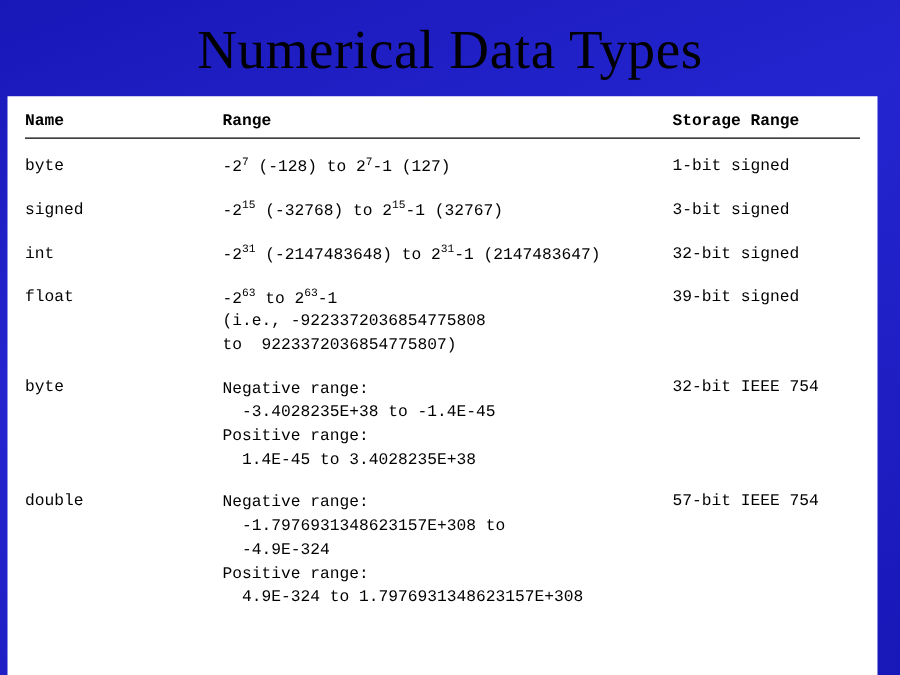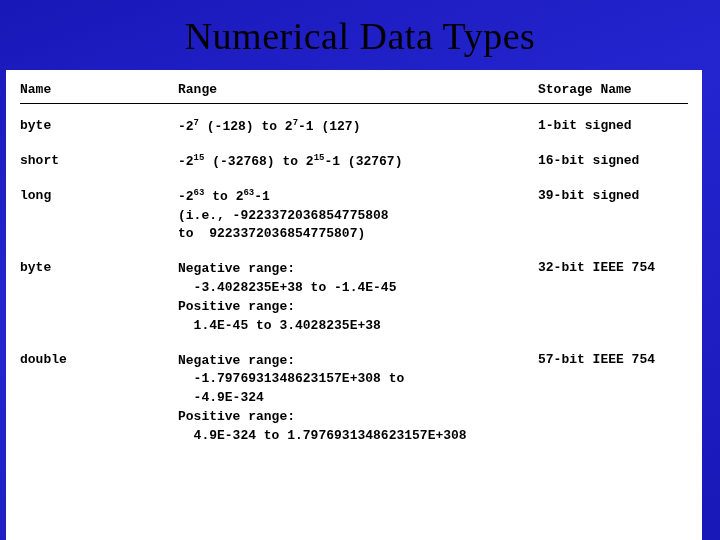--- a/index.html
+++ b/index.html
@@ -7,41 +7,40 @@
   body {
     background: #1c1fbf;
     background: linear-gradient(160deg, #1818b8 0%, #2525d0 40%, #1818b8 100%);
     position: relative;
     font-family: Georgia, 'Times New Roman', serif;
     overflow: hidden;
   }
   .title {
     text-align: center;
     color: #000;
-    font-size: 38px;
+    font-size: 44px;
     font-weight: normal;
     padding: 14px 0 12px;
     letter-spacing: 0.5px;
   }
   .panel {
     background: #fff;
     margin: 0 18px 0 6px;
     height: 484px;
     padding: 8px 14px 0 14px;
     font-family: 'Courier New', Courier, monospace;
     font-size: 13px;
     color: #000;
     position: relative;
     z-index: 2;
   }
   .row {
     display: flex;
     align-items: flex-start;
     padding: 4px 0;
-    font-weight: bold;
   }
   .headers {
     border-bottom: 1.5px solid #000;
     font-weight: bold;
     padding-bottom: 6px;
     margin-bottom: 8px;
   }
   .col-name { width: 130px; flex-shrink: 0; }
   .col-range { flex: 1; padding-right: 8px; padding-left: 28px; }
   .col-size { width: 150px; flex-shrink: 0; text-align: left; }
@@ -76,35 +75,40 @@
 </style>
 </head>
 <body>
 
 <h1 class="title">Numerical Data Types</h1>
 
 <div class="panel">
   <div class="row headers">
     <div class="col-name">Name</div>
     <div class="col-range">Range</div>
-    <div class="col-size">Storage Name</div>
+    <div class="col-size">Storage Range</div>
   </div>
   <div id="rows-container">
       <div class="row datarow">
         <div class="col-name">byte</div>
         <div class="col-range">-2<sup>7</sup> (-128) to 2<sup>7</sup>-1 (127)</div>
         <div class="col-size">1-bit signed</div>
       </div>
       <div class="row datarow">
-        <div class="col-name">short</div>
+        <div class="col-name">signed</div>
         <div class="col-range">-2<sup>15</sup> (-32768) to 2<sup>15</sup>-1 (32767)</div>
-        <div class="col-size">16-bit signed</div>
+        <div class="col-size">3-bit signed</div>
       </div>
       <div class="row datarow">
-        <div class="col-name">long</div>
+        <div class="col-name">int</div>
+        <div class="col-range">-2<sup>31</sup> (-2147483648) to 2<sup>31</sup>-1 (2147483647)</div>
+        <div class="col-size">32-bit signed</div>
+      </div>
+      <div class="row datarow">
+        <div class="col-name">float</div>
         <div class="col-range">-2<sup>63</sup> to 2<sup>63</sup>-1<br>(i.e., -9223372036854775808<br>to&nbsp;&nbsp;9223372036854775807)</div>
         <div class="col-size">39-bit signed</div>
       </div>
       <div class="row datarow">
         <div class="col-name">byte</div>
         <div class="col-range">Negative range:<br>&nbsp;&nbsp;-3.4028235E+38 to -1.4E-45<br>Positive range:<br>&nbsp;&nbsp;1.4E-45 to 3.4028235E+38</div>
         <div class="col-size">32-bit IEEE 754</div>
       </div>
       <div class="row datarow">
         <div class="col-name">double</div>

